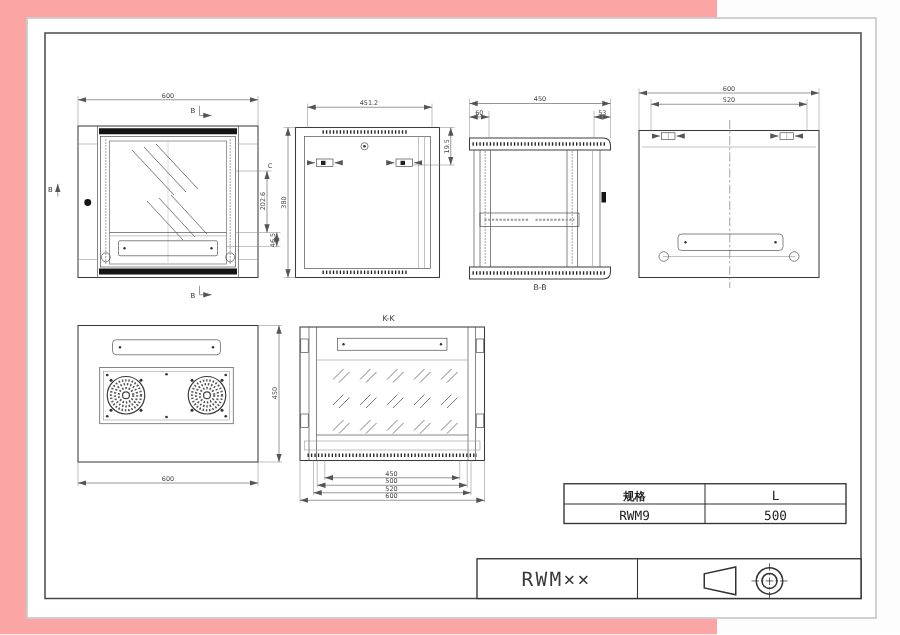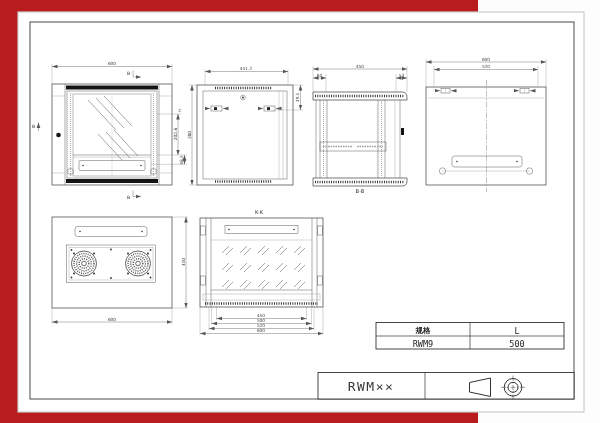--- a/index.html
+++ b/index.html
@@ -1,16 +1,16 @@
 <!DOCTYPE html>
 <html><head>
 <meta charset="utf-8">
 <style>
   html,body{margin:0;padding:0;background:#fdfdfd;}
-  .page{width:478px;height:423px;position:relative;background:#b91c1c;}
+  .page{width:478px;height:423px;position:relative;background:#fca5a5;}
   svg{display:block;}
   svg text{font-family:"DejaVu Sans","Liberation Sans",sans-serif;fill:#333;}
   .dimtxt{font-size:4.3px;text-anchor:middle;fill:#444;}
   .marktxt{font-size:4.6px;text-anchor:middle;fill:#333;}
   .lbltxt{font-size:5.2px;text-anchor:middle;fill:#333;}
   .tbl-h{font-size:7.5px;text-anchor:middle;fill:#222;font-weight:bold;}
   .tbl-v{font-size:8.5px;text-anchor:middle;fill:#222;font-family:"DejaVu Sans Mono","Liberation Mono",monospace;}
   .model-big{font-size:13px;text-anchor:middle;fill:#3a3a3a;letter-spacing:1.5px;font-family:"DejaVu Sans Mono","Liberation Mono",monospace;}
   .ln{stroke:#3d3d3d;stroke-width:.7;fill:none;}
   .ln2{stroke:#4a4a4a;stroke-width:.45;fill:none;}

